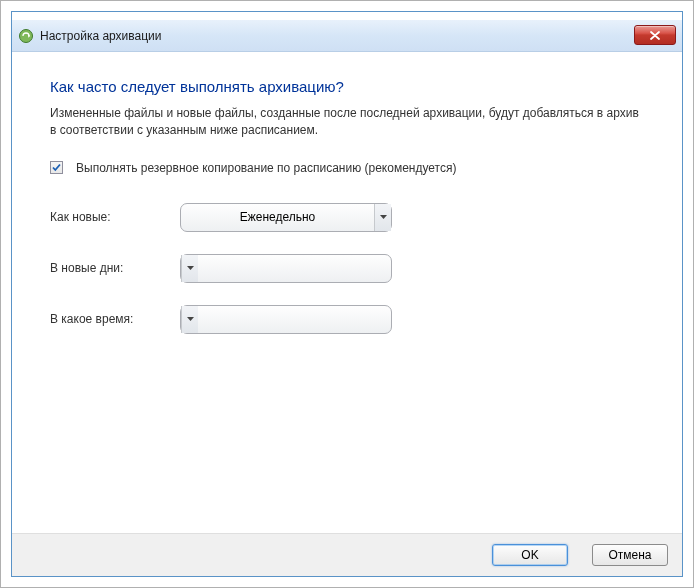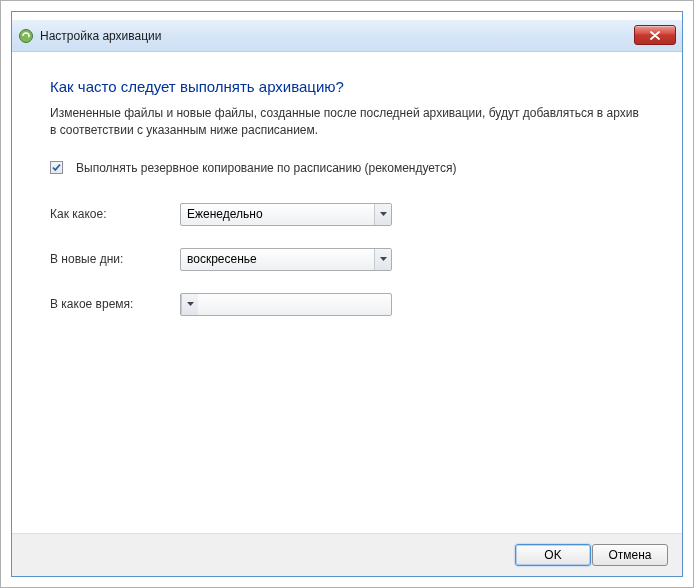--- a/index.html
+++ b/index.html
@@ -103,28 +103,29 @@
       align-items: center;
       margin-bottom: 22px;
     }
     .form-label {
       width: 130px;
       color: #333;
       font-size: 12px;
     }
     .dropdown {
       width: 212px;
-      height: 23px;
+      height: 29px;
       border: 1px solid #abadb3;
       background: linear-gradient(to bottom, #fefefe, #eef0f2);
       display: flex;
       align-items: center;
       position: relative;
       cursor: pointer;
-      border-radius: 2px;
+      border-radius: 7px;
+      text-align: center;
     }
     .dropdown-value {
       flex: 1;
       padding: 0 6px;
       font-size: 12px;
       color: #000;
     }
     .dropdown-arrow {
       width: 17px;
       height: 100%;
@@ -133,21 +134,21 @@
       align-items: center;
       justify-content: center;
       background: linear-gradient(to bottom, #f2f4f7, #e2e6eb);
     }
     .footer {
       border-top: 1px solid #dfdfdf;
       background: #f0f0f0;
       padding: 10px 14px;
       display: flex;
       justify-content: flex-end;
-      gap: 1px;
+      gap: 24px;
     }
     .btn {
       min-width: 76px;
       height: 22px;
       border: 1px solid #8b8b8b;
       border-radius: 3px;
       background: linear-gradient(to bottom, #fdfdfd, #e7e7e7);
       font-size: 12px;
       color: #000;
       display: inline-flex;
@@ -190,35 +191,34 @@
       <div class="checkbox-row">
         <span class="checkbox">
           <svg width="11" height="11" viewBox="0 0 11 11">
             <path d="M2 5.5 L4.3 8 L9 2.5" fill="none" stroke="#1a5fb4" stroke-width="1.8"></path>
           </svg>
         </span>
         <span>Выполнять резервное копирование по расписанию (рекомендуется)</span>
       </div>
 
       <div class="form-row">
-        <span class="form-label">Как какое:</span>
+        <span class="form-label">Как новые:</span>
         <div class="dropdown">
           <span class="dropdown-value">Еженедельно</span>
           <span class="dropdown-arrow">
             <svg width="7" height="4" viewBox="0 0 7 4">
                 <polygon points="0,0 7,0 3.5,4" fill="#444"></polygon>
               </svg>
           </span>
         </div>
       </div>
 
       <div class="form-row">
         <span class="form-label">В новые дни:</span>
         <div class="dropdown">
-          <span class="dropdown-value">воскресенье</span>
           <span class="dropdown-arrow">
             <svg width="7" height="4" viewBox="0 0 7 4">
                 <polygon points="0,0 7,0 3.5,4" fill="#444"></polygon>
               </svg>
           </span>
         </div>
       </div>
 
       <div class="form-row">
         <span class="form-label">В какое время:</span>

